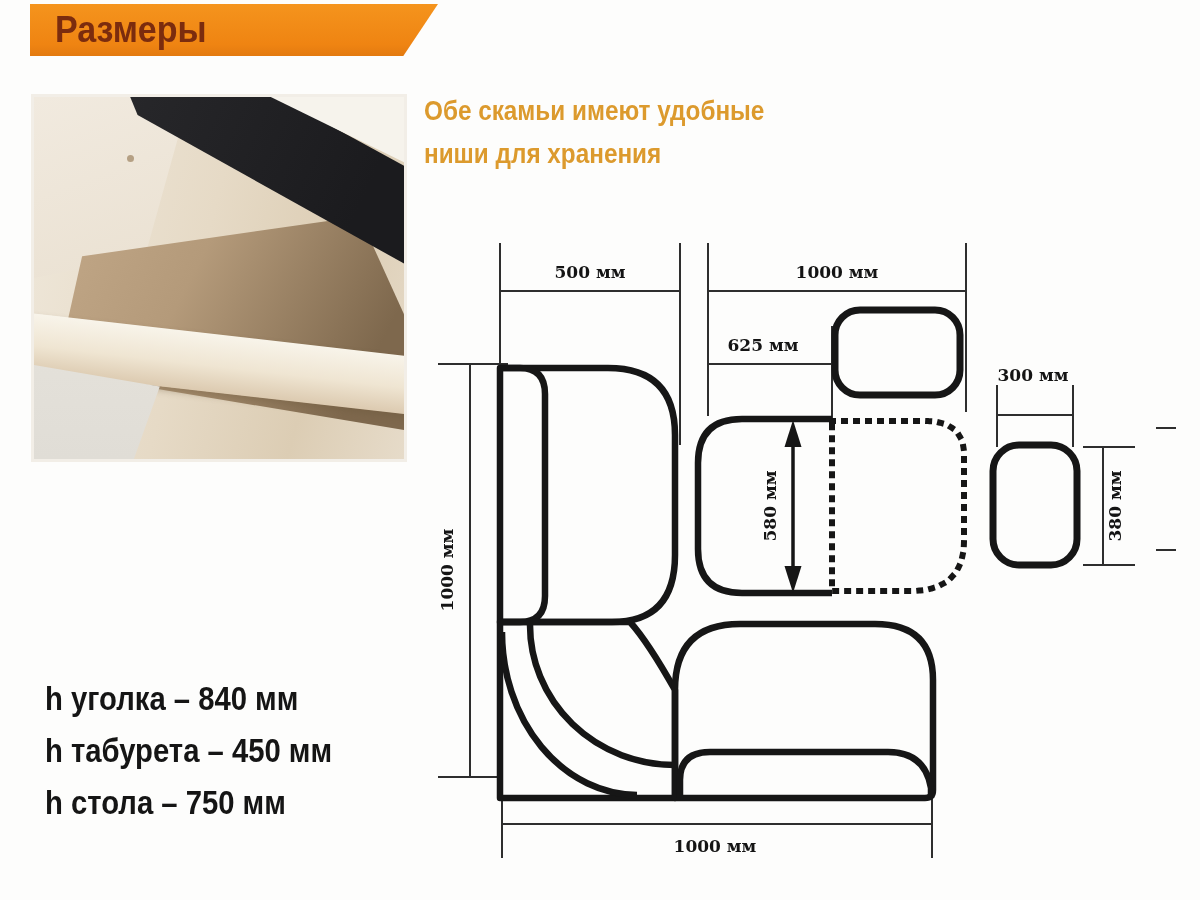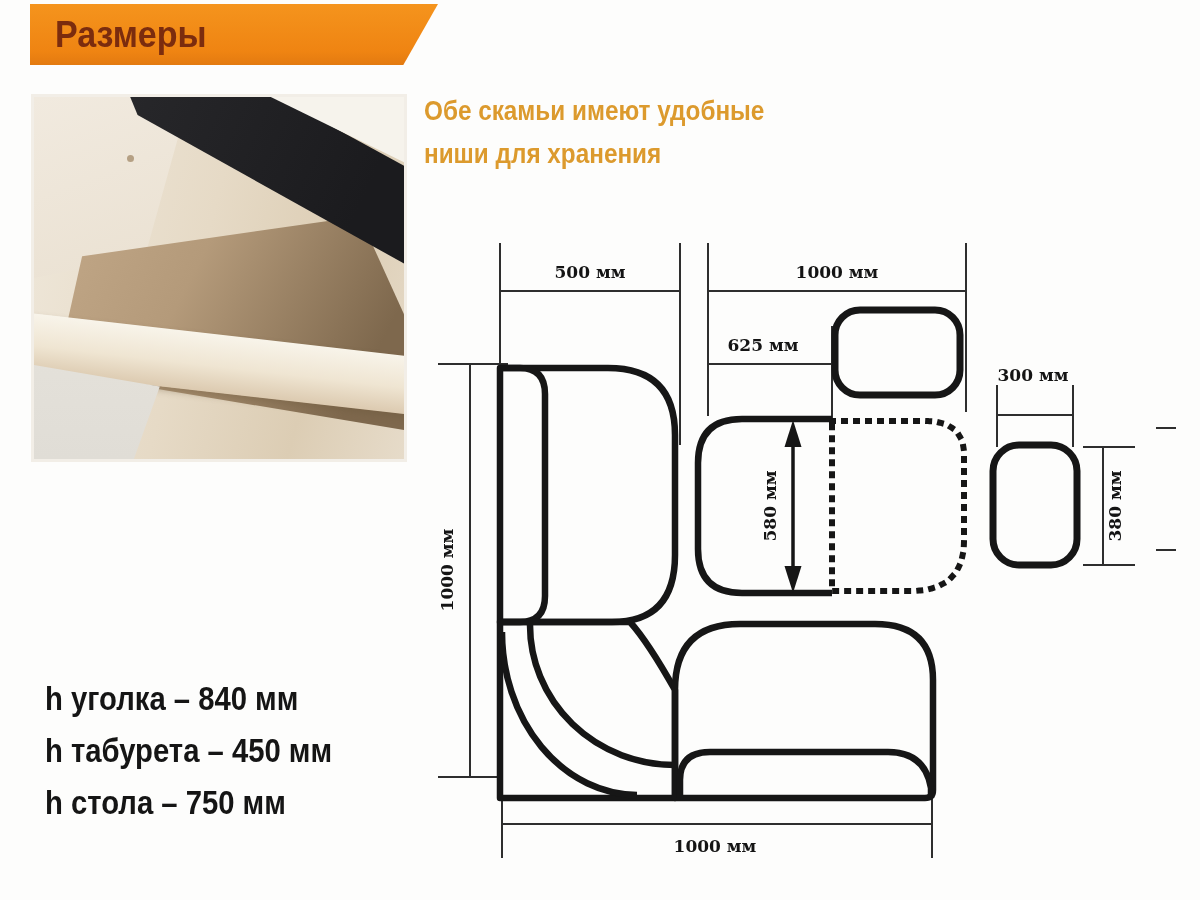--- a/index.html
+++ b/index.html
@@ -1,20 +1,20 @@
 <!DOCTYPE html>
 <html><head>
 <meta charset="utf-8">
 <style>
   html,body{margin:0;padding:0;background:#ffffff;}
   .page{position:relative;width:1200px;height:900px;background:#fdfdfc;overflow:hidden;
         font-family:"Liberation Sans",sans-serif;}
 
   
-  .banner{position:absolute;left:30px;top:4px;width:408px;height:61px;
+  .banner{position:absolute;left:30px;top:4px;width:408px;height:52px;
           background:linear-gradient(180deg,#f5941d 0%,#ef8412 78%,#e37a10 100%);
           clip-path:polygon(0 0,100% 0,91.5% 100%,0 100%);
           display:flex;align-items:center;}
   .banner-title{font-size:37px;font-weight:700;color:#7b2c0e;margin-left:25px;
                 transform:scaleX(0.92);transform-origin:left center;letter-spacing:0;}
 
   
   .photo{position:absolute;left:31px;top:94px;width:376px;height:368px;overflow:hidden;
          background:linear-gradient(105deg,#efe8db 0%,#e6dac6 45%,#dccdb4 75%,#e6dbc9 100%);
          border:3px solid #f2eee7;box-sizing:border-box;}

